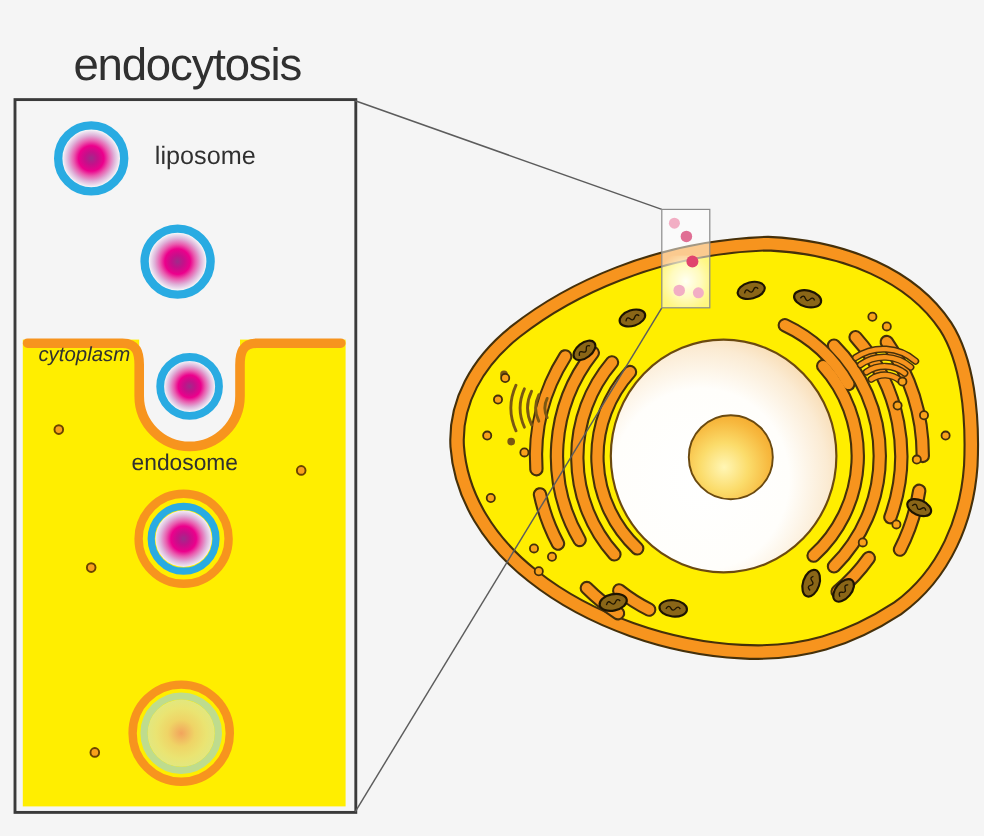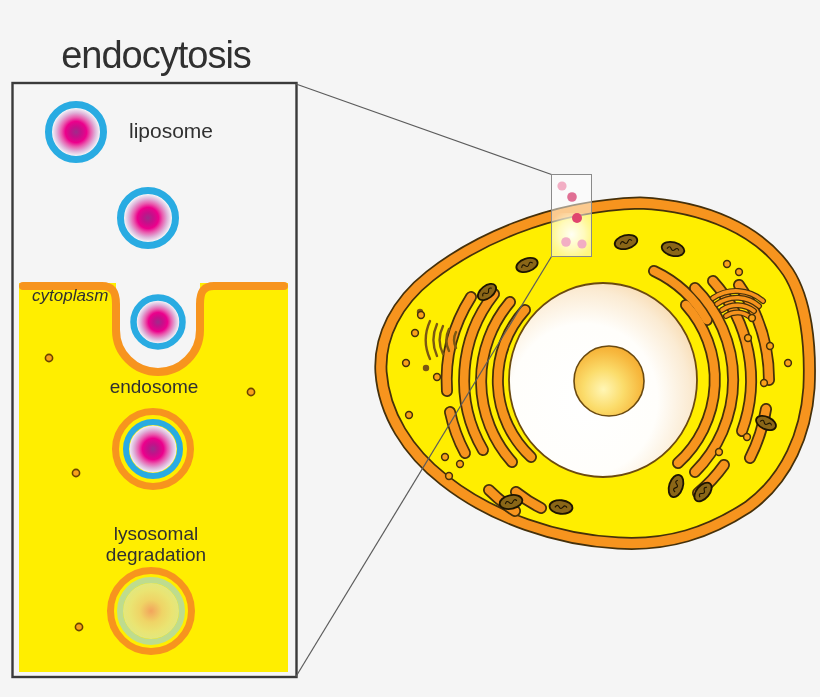--- a/index.html
+++ b/index.html
@@ -265,16 +265,14 @@
       <circle cx="582" cy="244" r="4.6" fill="var(--pink-particle-light)"></circle>
     </g>
     <rect x="551.5" y="174.5" width="40" height="82" fill="none" stroke="#8A8A8A" stroke-width="1"></rect>
   </g>
 </svg>
 
   <div class="lbl title" style="left:6px;top:34px;width:300px;">endocytosis</div>
   <div class="lbl" style="left:129px;top:119px;font-size:21px;">liposome</div>
   <div class="lbl italic" style="left:32px;top:286px;font-style:italic;">cytoplasm</div>
   <div class="lbl small center" style="left:54px;top:376px;width:200px;">endosome</div>
-  <div class="lbl small center" style="left:56px;top:523px;width:200px;line-height:21px;">lysosomal
-degradation</div>
 
 </div>
 
 </body></html>

